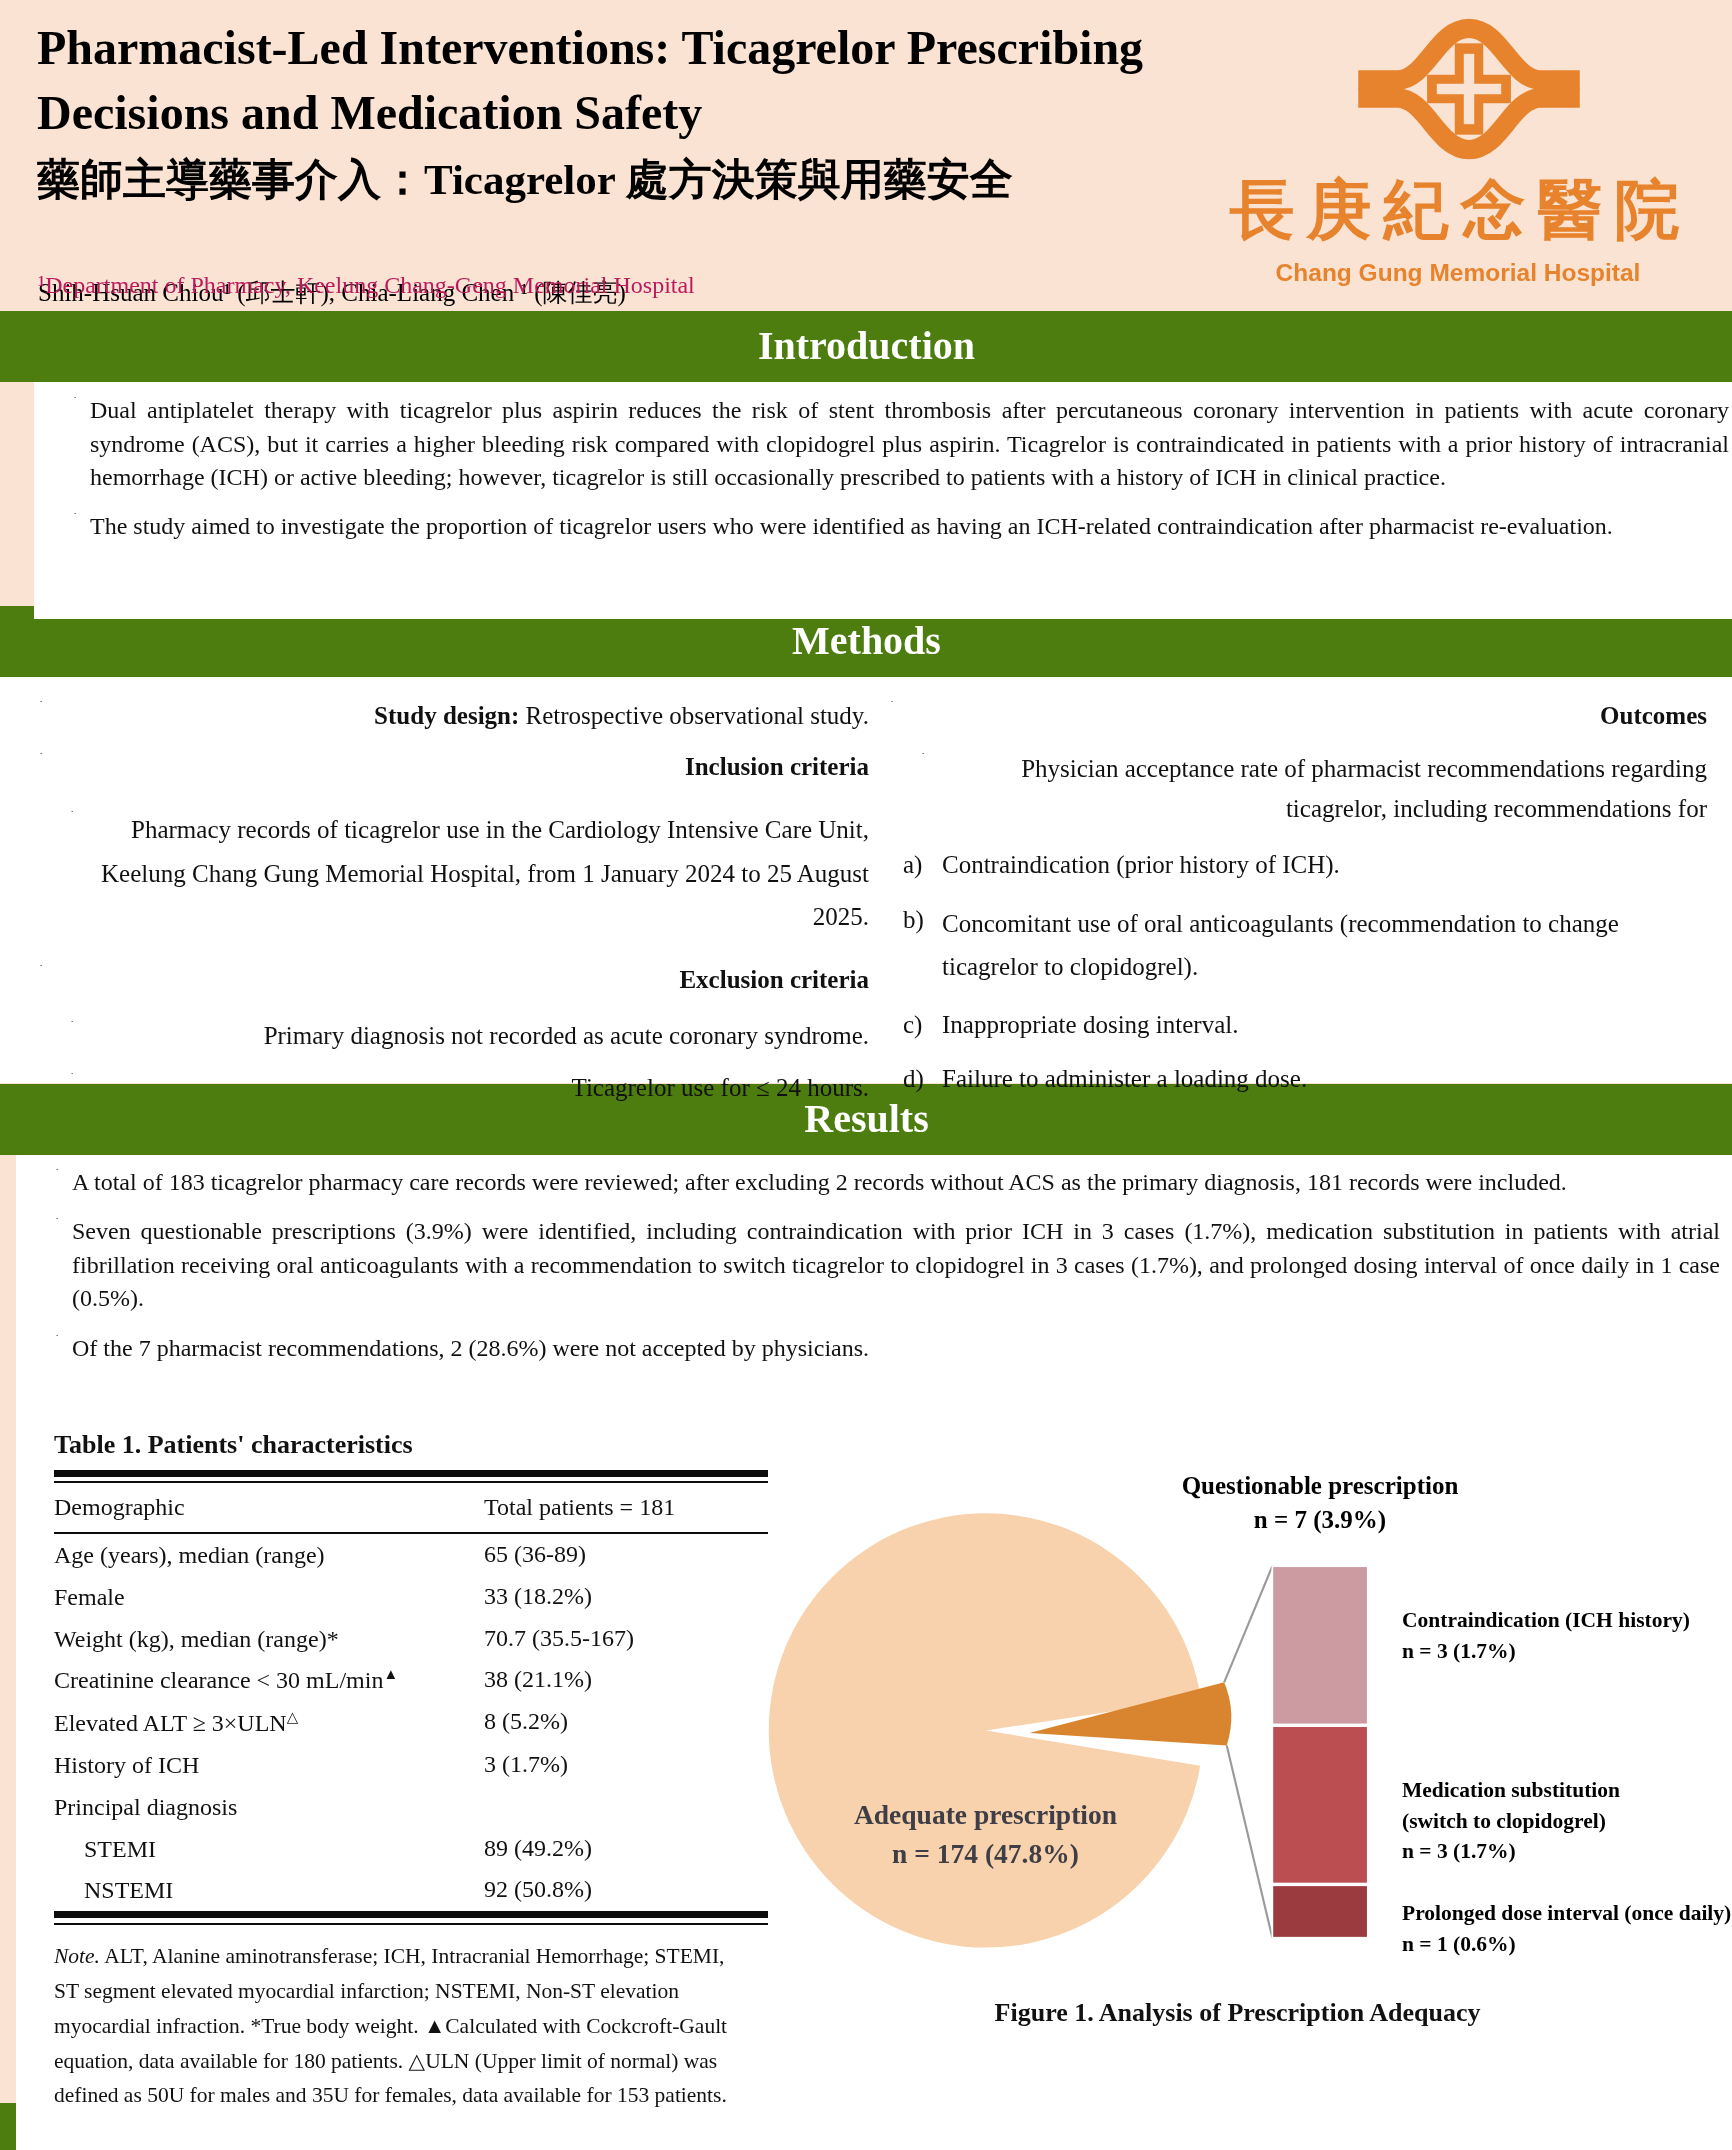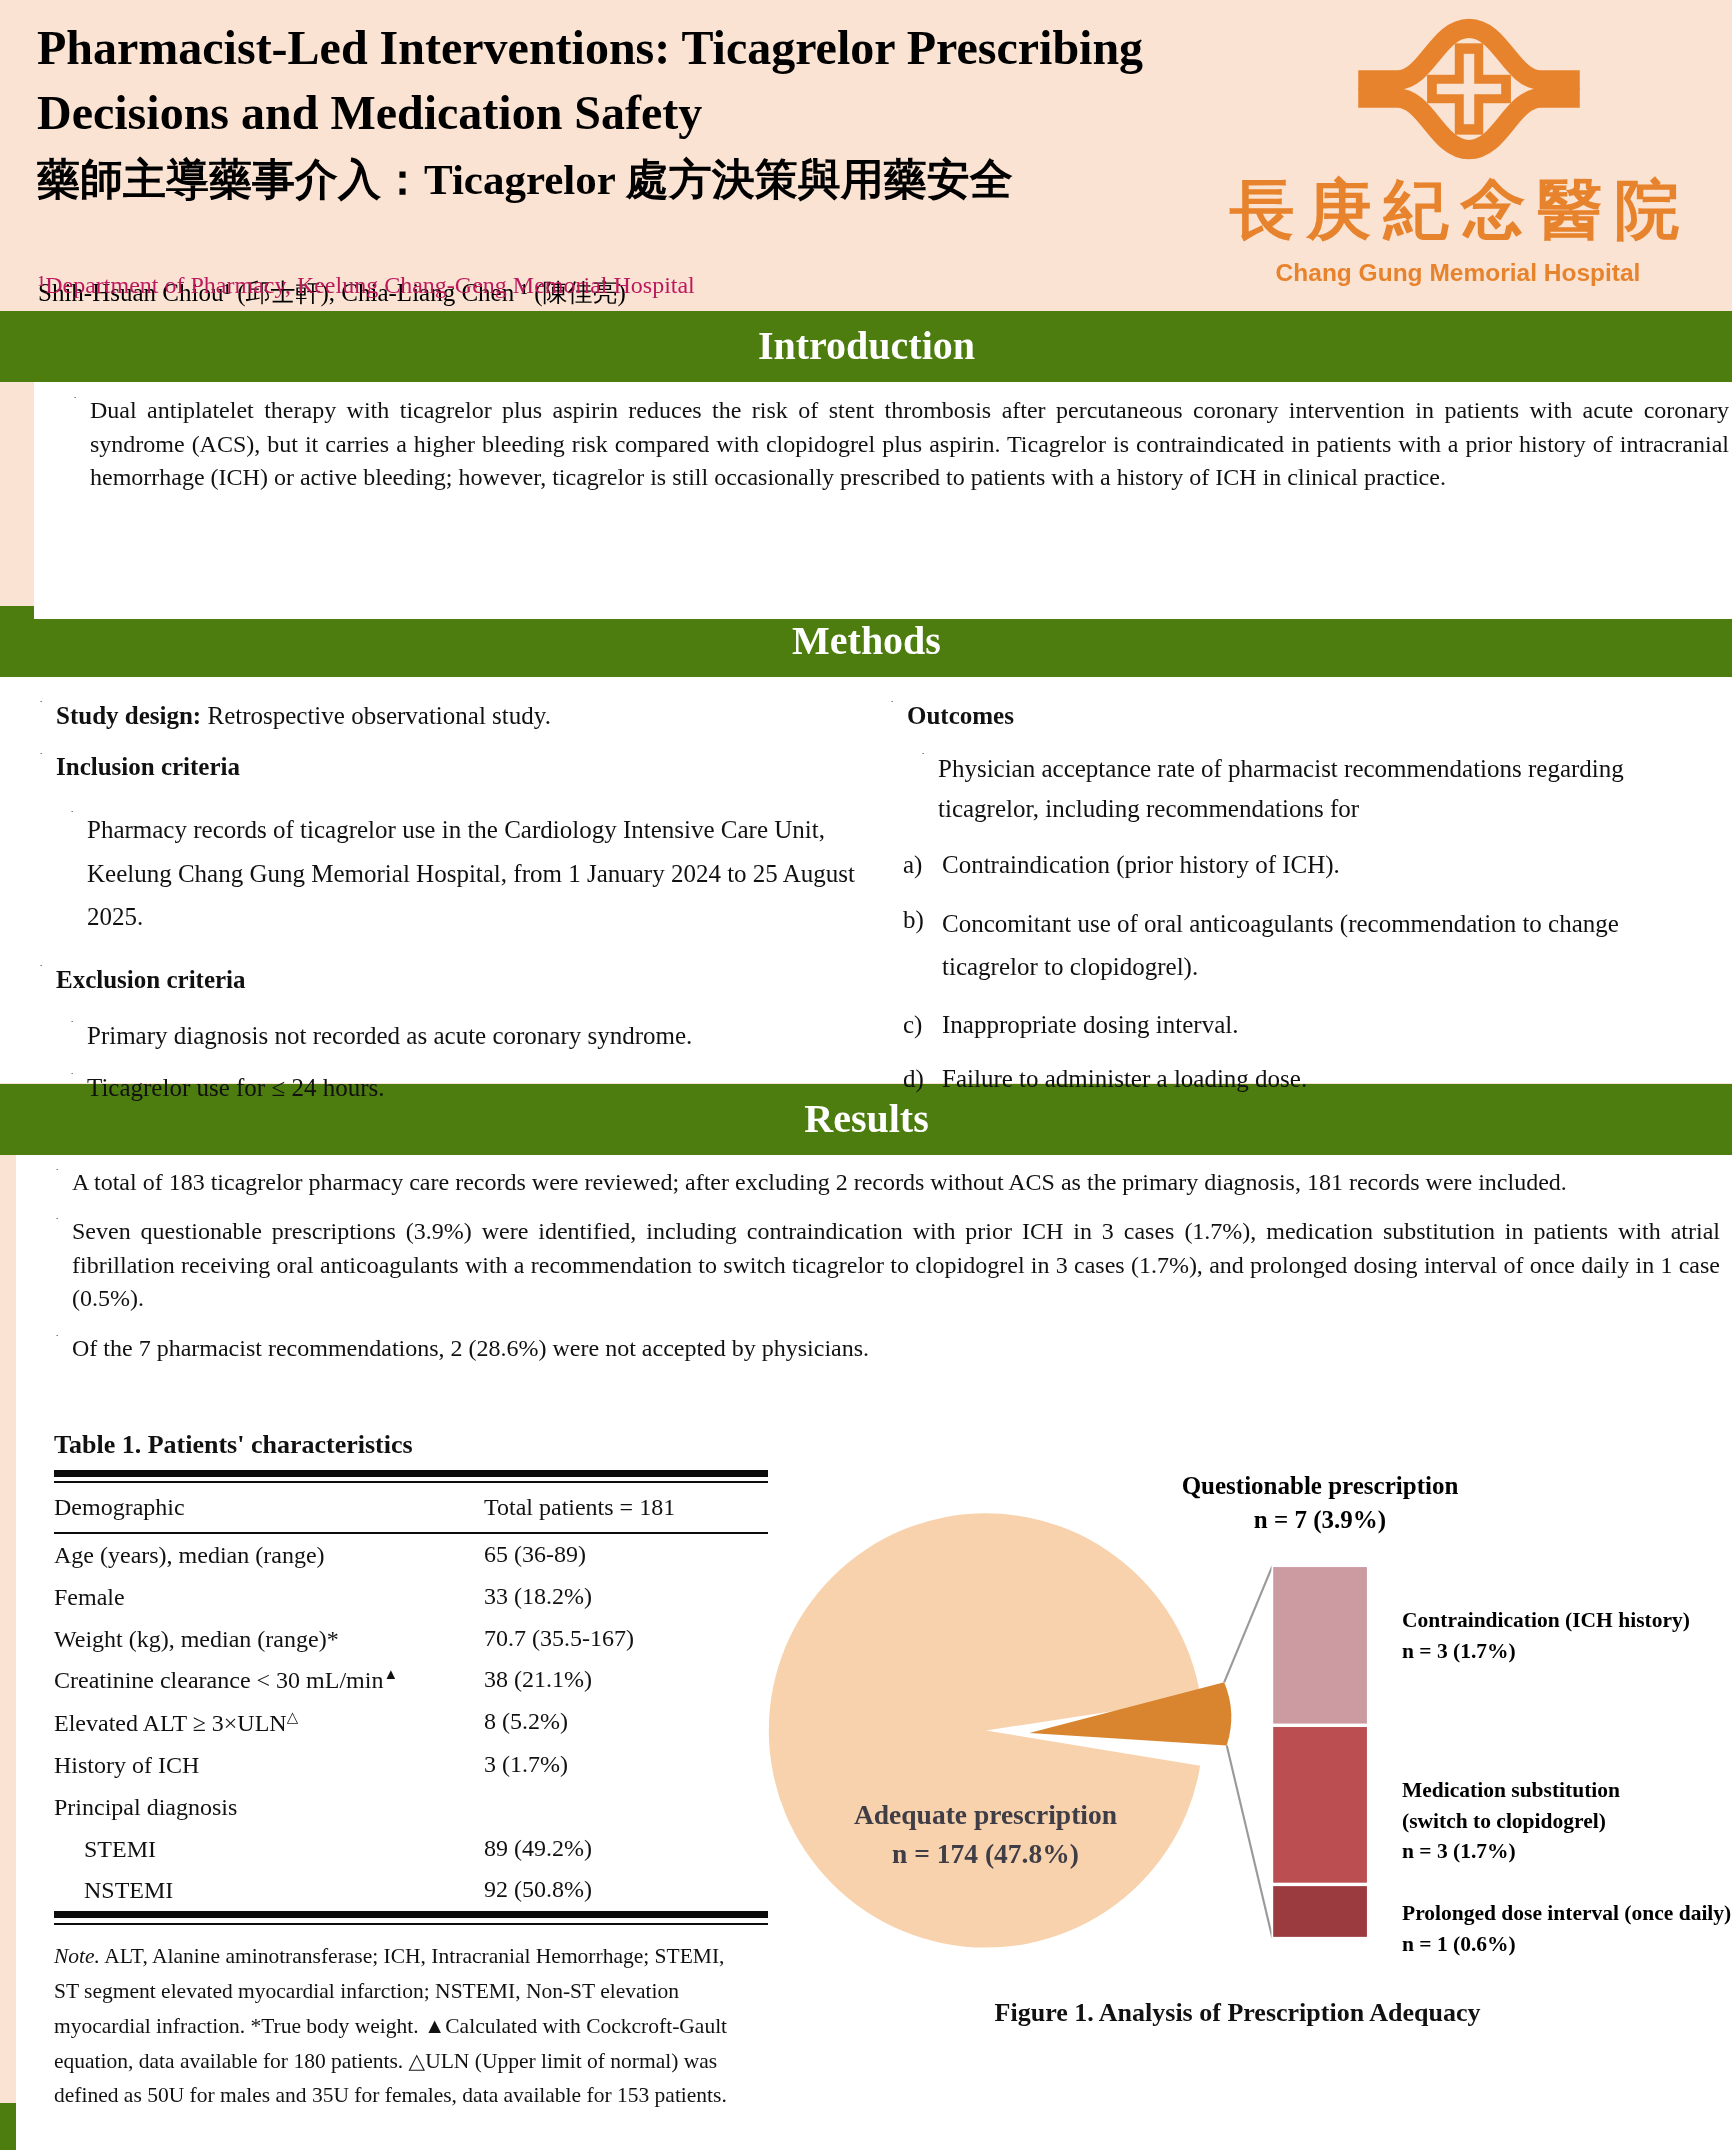--- a/index.html
+++ b/index.html
@@ -23,21 +23,21 @@
   #band-methods{top:606px;} #panel-methods{top:677px;height:406px;}
   #band-results{top:1084px;} #panel-results{top:1155px;height:1219px;margin-left:16px;}
   #band-concl{top:2103px;}
 
   
   .blk{position:absolute;}
   .bullet{display:flex;margin-bottom:15.5px;}
   .dot{flex:0 0 30px;text-align:center;font-size:0.72em;padding-top:0.24em;}
   .btext{flex:1;}
   .para{font-size:24px;line-height:1.4;text-align:justify;}
-  .m-item{font-size:25px;line-height:1.45;}
+  .m-item{font-size:25px;line-height:1.45;text-align:right;}
   .sub{margin-left:31px;}
   .b{font-weight:bold;}
   .alpha-item{display:flex;font-size:25px;line-height:1.45;margin:18px 0 0 26px;}
   .alpha-key{flex:0 0 39px;}
 
   
   #table1{position:absolute;left:38px;top:275px;width:714px;}
   .tbl-title{font-size:26px;font-weight:bold;margin-bottom:9.5px;}
   .rule-dbl{height:4.3px;border-top:7.7px solid #0c0c0c;border-bottom:2.2px solid #0c0c0c;}
   .rule-thin{border-top:2.2px solid #0c0c0c;}
@@ -89,20 +89,24 @@
   <div class="band" id="band-methods">Methods</div>
   <div class="band" id="band-results">Results</div>
   <div class="band" id="band-concl">Conclusions</div>
 
   <div class="panel" id="panel-intro">
     <div class="blk" style="left:26px;top:12px;width:1669px;">
       <div class="bullet">
         <span class="dot">•</span>
         <span class="btext para">Dual antiplatelet therapy with ticagrelor plus aspirin reduces the risk of stent thrombosis after percutaneous coronary intervention in patients with acute coronary syndrome (ACS), but it carries a higher bleeding risk compared with clopidogrel plus aspirin. Ticagrelor is contraindicated in patients with a prior history of intracranial hemorrhage (ICH) or active bleeding; however, ticagrelor is still occasionally prescribed to patients with a history of ICH in clinical practice.</span>
       </div>
+      <div class="bullet">
+        <span class="dot">•</span>
+        <span class="btext para">The study aimed to investigate the proportion of ticagrelor users who were identified as having an ICH-related contraindication after pharmacist re-evaluation.</span>
+      </div>
     </div>
   </div>
 
   <div class="panel" id="panel-methods">
 
     <div class="blk" style="left:26px;top:20.6px;width:843px;">
       <div class="bullet">
         <span class="dot">•</span>
         <span class="btext m-item"><span class="b">Study design:</span><span> Retrospective observational study.</span></span>
       </div>

